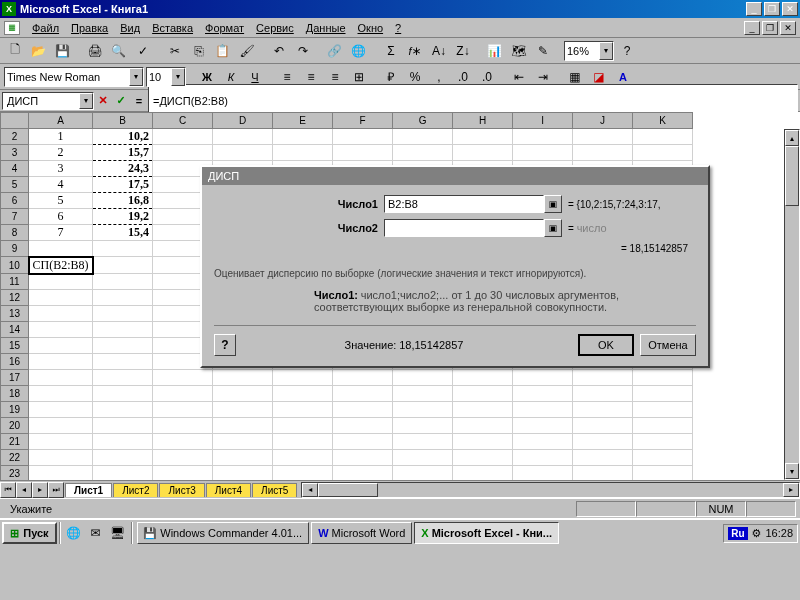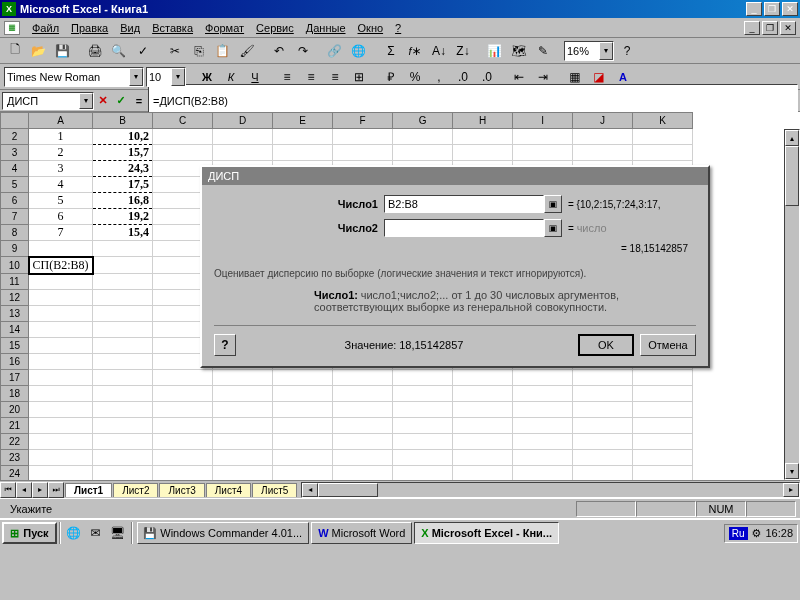--- a/index.html
+++ b/index.html
@@ -43,39 +43,39 @@
 .grid td.center { text-align:center; }
 .marching { border:1px dashed #000 !important;font-weight:bold; }
 .sel { border:2px solid #000 !important; background:#fff;}
 .sel-text { text-align:left !important; font-size:10px;}
 .corner { width:28px; background:#c0c0c0; border:1px solid #808080;}
 
 .sheet-tabs { position:absolute; bottom:0; left:0; right:0; height:18px; background:#c0c0c0; display:flex; align-items:center; border-top:1px solid #808080;}
 .tab-nav { display:flex; }
 .tab-nav .nb { width:16px; height:16px; background:#c0c0c0; border:1px solid; border-color:#fff #404040 #404040 #fff; display:flex;align-items:center;justify-content:center;font-size:8px;}
 .sheet { padding:1px 8px; background:#fff; border:1px solid #808080; border-bottom:none; font-size:10px; margin-left:1px;}
-.sheet.inactive { background:#fef9c3; }
+.sheet.inactive { background:#fde047; }
 .sheet.active { font-weight:bold; }
 .hscroll { flex:1; height:16px; background:#c0c0c0; border:1px solid; border-color:#404040 #fff #fff #404040; margin-left:4px; position:relative;}
 .hscroll .thumb{position:absolute;left:16px;width:60px;height:14px;background:#c0c0c0;border:1px solid;border-color:#fff #404040 #404040 #fff;}
 .hscroll .ar{position:absolute;width:16px;height:14px;background:#c0c0c0;border:1px solid;border-color:#fff #404040 #404040 #fff;display:flex;align-items:center;justify-content:center;font-size:8px;}
 
 .vscroll{position:absolute;right:0;top:17px;bottom:18px;width:16px;background:#c0c0c0;border:1px solid;border-color:#404040 #fff #fff #404040;}
 .vscroll .thumb{position:absolute;top:16px;height:60px;width:14px;background:#c0c0c0;border:1px solid;border-color:#fff #404040 #404040 #fff;}
 .vscroll .ar{position:absolute;width:14px;height:16px;background:#c0c0c0;border:1px solid;border-color:#fff #404040 #404040 #fff;display:flex;align-items:center;justify-content:center;font-size:8px;}
 
 .statusbar { height:20px; background:#c0c0c0; border-top:1px solid #fff; display:flex; align-items:center; padding:0 4px;}
 .status-cell { border:1px solid; border-color:#808080 #fff #fff #808080; padding:1px 6px; height:16px; display:flex;align-items:center;}
 
 .taskbar { height:28px; background:#c0c0c0; border-top:2px solid #fff; display:flex; align-items:center; padding:2px;}
 .start-btn { height:22px; padding:0 6px; background:#c0c0c0; border:2px solid; border-color:#fff #404040 #404040 #fff; display:flex;align-items:center; font-weight:bold; gap:4px;}
 .task-btn { height:22px; padding:0 6px; background:#c0c0c0; border:1px solid; border-color:#fff #404040 #404040 #fff; display:flex;align-items:center; margin-left:2px; gap:3px; font-size:10px;}
 .task-btn.active { border-color:#404040 #fff #fff #404040; background:#dcdcdc;}
 .tray { margin-left:auto; border:1px solid; border-color:#808080 #fff #fff #808080; padding:2px 4px; display:flex;align-items:center; gap:4px;}
-.lang { background:#0000cc; color:#fff; padding:1px 3px; font-size:10px; font-weight:normal;}
+.lang { background:#0000cc; color:#fff; padding:1px 3px; font-size:10px; font-weight:bold;}
 
 
 .dialog { position:absolute; left:200px; top:165px; width:510px; background:#c0c0c0; border:2px solid; border-color:#fff #404040 #404040 #fff; box-shadow:2px 2px 3px rgba(0,0,0,.4);}
 .dlg-title { background:#808080; height:18px; color:#fff; padding:2px 6px; display:flex;align-items:center;}
 .dlg-body { padding:10px 12px 10px 12px; }
 .arg-row { display:flex; align-items:center; margin-bottom:6px; }
 .arg-label { width:170px; text-align:right; font-weight:bold; padding-right:6px;}
 .arg-input { width:160px; height:18px; background:#fff; border:1px solid; border-color:#404040 #fff #fff #404040; padding:0 3px; display:flex;align-items:center;}
 .ref-btn { width:18px; height:18px; background:#c0c0c0; border:1px solid; border-color:#fff #404040 #404040 #fff; display:flex;align-items:center;justify-content:center;font-size:9px;}
 .arg-val { padding-left:6px; font-size:10px;}
@@ -459,20 +459,34 @@
             <td class=""></td>
             <td class=""></td>
             <td class=""></td>
             <td class=""></td>
             <td class=""></td>
             <td class=""></td>
             <td class=""></td>
             <td class=""></td>
           </tr>
           <tr>
+            <th class="row">19</th>
+            <td class=""></td>
+            <td class=""></td>
+            <td class=""></td>
+            <td class=""></td>
+            <td class=""></td>
+            <td class=""></td>
+            <td class=""></td>
+            <td class=""></td>
+            <td class=""></td>
+            <td class=""></td>
+            <td class=""></td>
+          </tr>
+          <tr>
             <th class="row">20</th>
             <td class=""></td>
             <td class=""></td>
             <td class=""></td>
             <td class=""></td>
             <td class=""></td>
             <td class=""></td>
             <td class=""></td>
             <td class=""></td>
             <td class=""></td>

